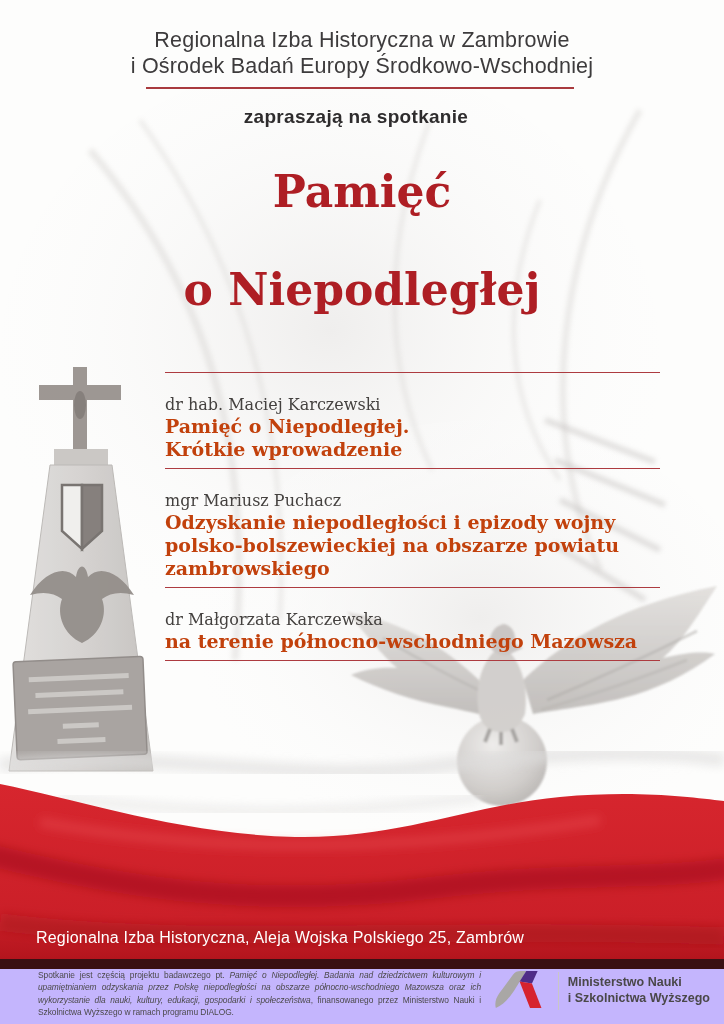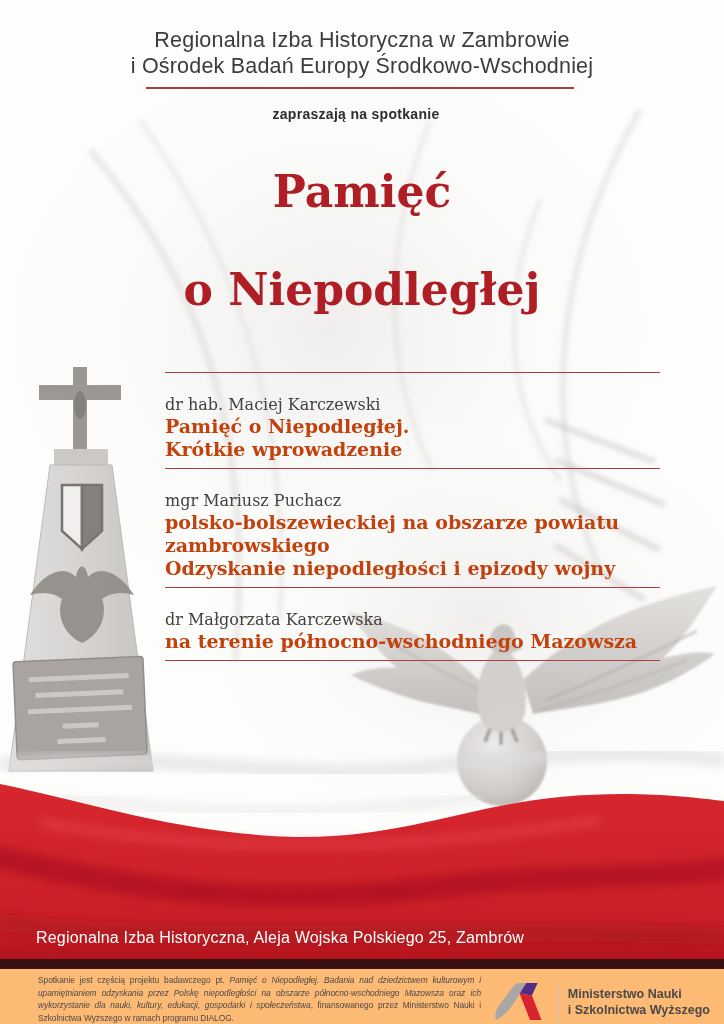--- a/index.html
+++ b/index.html
@@ -5,21 +5,21 @@
   html,body{margin:0;padding:0;background:#ffffff;}
   .poster{position:relative;width:724px;height:1024px;overflow:hidden;
           background:#fdfdfc;font-family:"Liberation Sans",sans-serif;}
   .layer{position:absolute;pointer-events:none;}
 
   
   .organizers{position:absolute;top:27px;left:0;width:724px;text-align:center;
               color:#3d3b3c;font-size:21.5px;line-height:26px;letter-spacing:.2px;}
   .header-rule{position:absolute;top:87px;left:146px;width:428px;height:2px;background:#a93a3e;}
   .invitation{position:absolute;top:106px;left:0;width:712px;text-align:center;
-              color:#2e2c2d;font-size:14px;font-weight:bold;letter-spacing:.3px;}
+              color:#2e2c2d;font-size:19px;font-weight:bold;letter-spacing:.3px;}
 
   
   .main-title{position:absolute;top:143px;left:0;width:724px;text-align:center;
               font-family:"DejaVu Serif","Liberation Serif",serif;font-weight:bold;
               font-size:44px;line-height:98px;color:#ae1e24;}
 
   
   .talks{position:absolute;top:372px;left:165px;width:495px;
          font-family:"DejaVu Serif","Liberation Serif",serif;color:#393736;}
   .talk{border-top:1.5px solid #ad3b40;padding:22px 0 7px 0;}
@@ -28,22 +28,22 @@
   .talk .ttl{font-size:19px;line-height:23px;font-weight:bold;color:#c2410c;}
 
   
   .band-text{position:absolute;left:36px;color:#ffffff;}
   .date-line{top:846px;font-size:33px;font-weight:bold;letter-spacing:.3px;}
   .date-line .light{font-weight:normal;}
   .time-line{top:889px;font-size:33px;font-weight:bold;letter-spacing:.3px;}
   .venue-line{top:929px;font-size:16px;font-weight:normal;letter-spacing:.2px;}
 
   
-  .footer{position:absolute;top:969px;left:0;width:724px;height:55px;background:#fdba74;
-          display:flex;align-items:flex-end;}
+  .footer{position:absolute;top:969px;left:0;width:724px;height:55px;background:#c4b5fd;
+          display:flex;align-items:flex-start;}
   .disclaimer{margin-left:38px;width:443px;font-size:8.4px;line-height:12.4px;
               text-align:justify;color:#4b494a;letter-spacing:-.05px;}
   .disclaimer .it{font-style:italic;}
   .logo-group{margin-left:auto;margin-right:14px;display:flex;align-items:center;}
   .logo-divider{width:1px;height:38px;background:#c9c7c5;margin:0 9px 0 8px;}
   .ministry-name{font-size:12.5px;line-height:15.5px;font-weight:bold;color:#4a4849;}
 </style>
 </head>
 <body>
 
@@ -190,22 +190,22 @@
   </div>
 
   <div class="talks">
     <div class="talk">
       <div class="speaker">dr hab. Maciej Karczewski</div>
       <div class="ttl">Pamięć o Niepodległej.</div>
       <div class="ttl">Krótkie wprowadzenie</div>
     </div>
     <div class="talk">
       <div class="speaker">mgr Mariusz Puchacz</div>
+      <div class="ttl">Odzyskanie niepodległości i epizody wojny</div>
       <div class="ttl">polsko-bolszewieckiej na obszarze powiatu zambrowskiego</div>
-      <div class="ttl">Odzyskanie niepodległości i epizody wojny</div>
     </div>
     <div class="talk">
       <div class="speaker">dr Małgorzata Karczewska</div>
       <div class="ttl">na terenie północno-wschodniego Mazowsza</div>
     </div>
   </div>
 
   <div class="band-text venue-line">Regionalna Izba Historyczna, Aleja Wojska Polskiego 25, Zambrów</div>
 
   <div class="footer">

